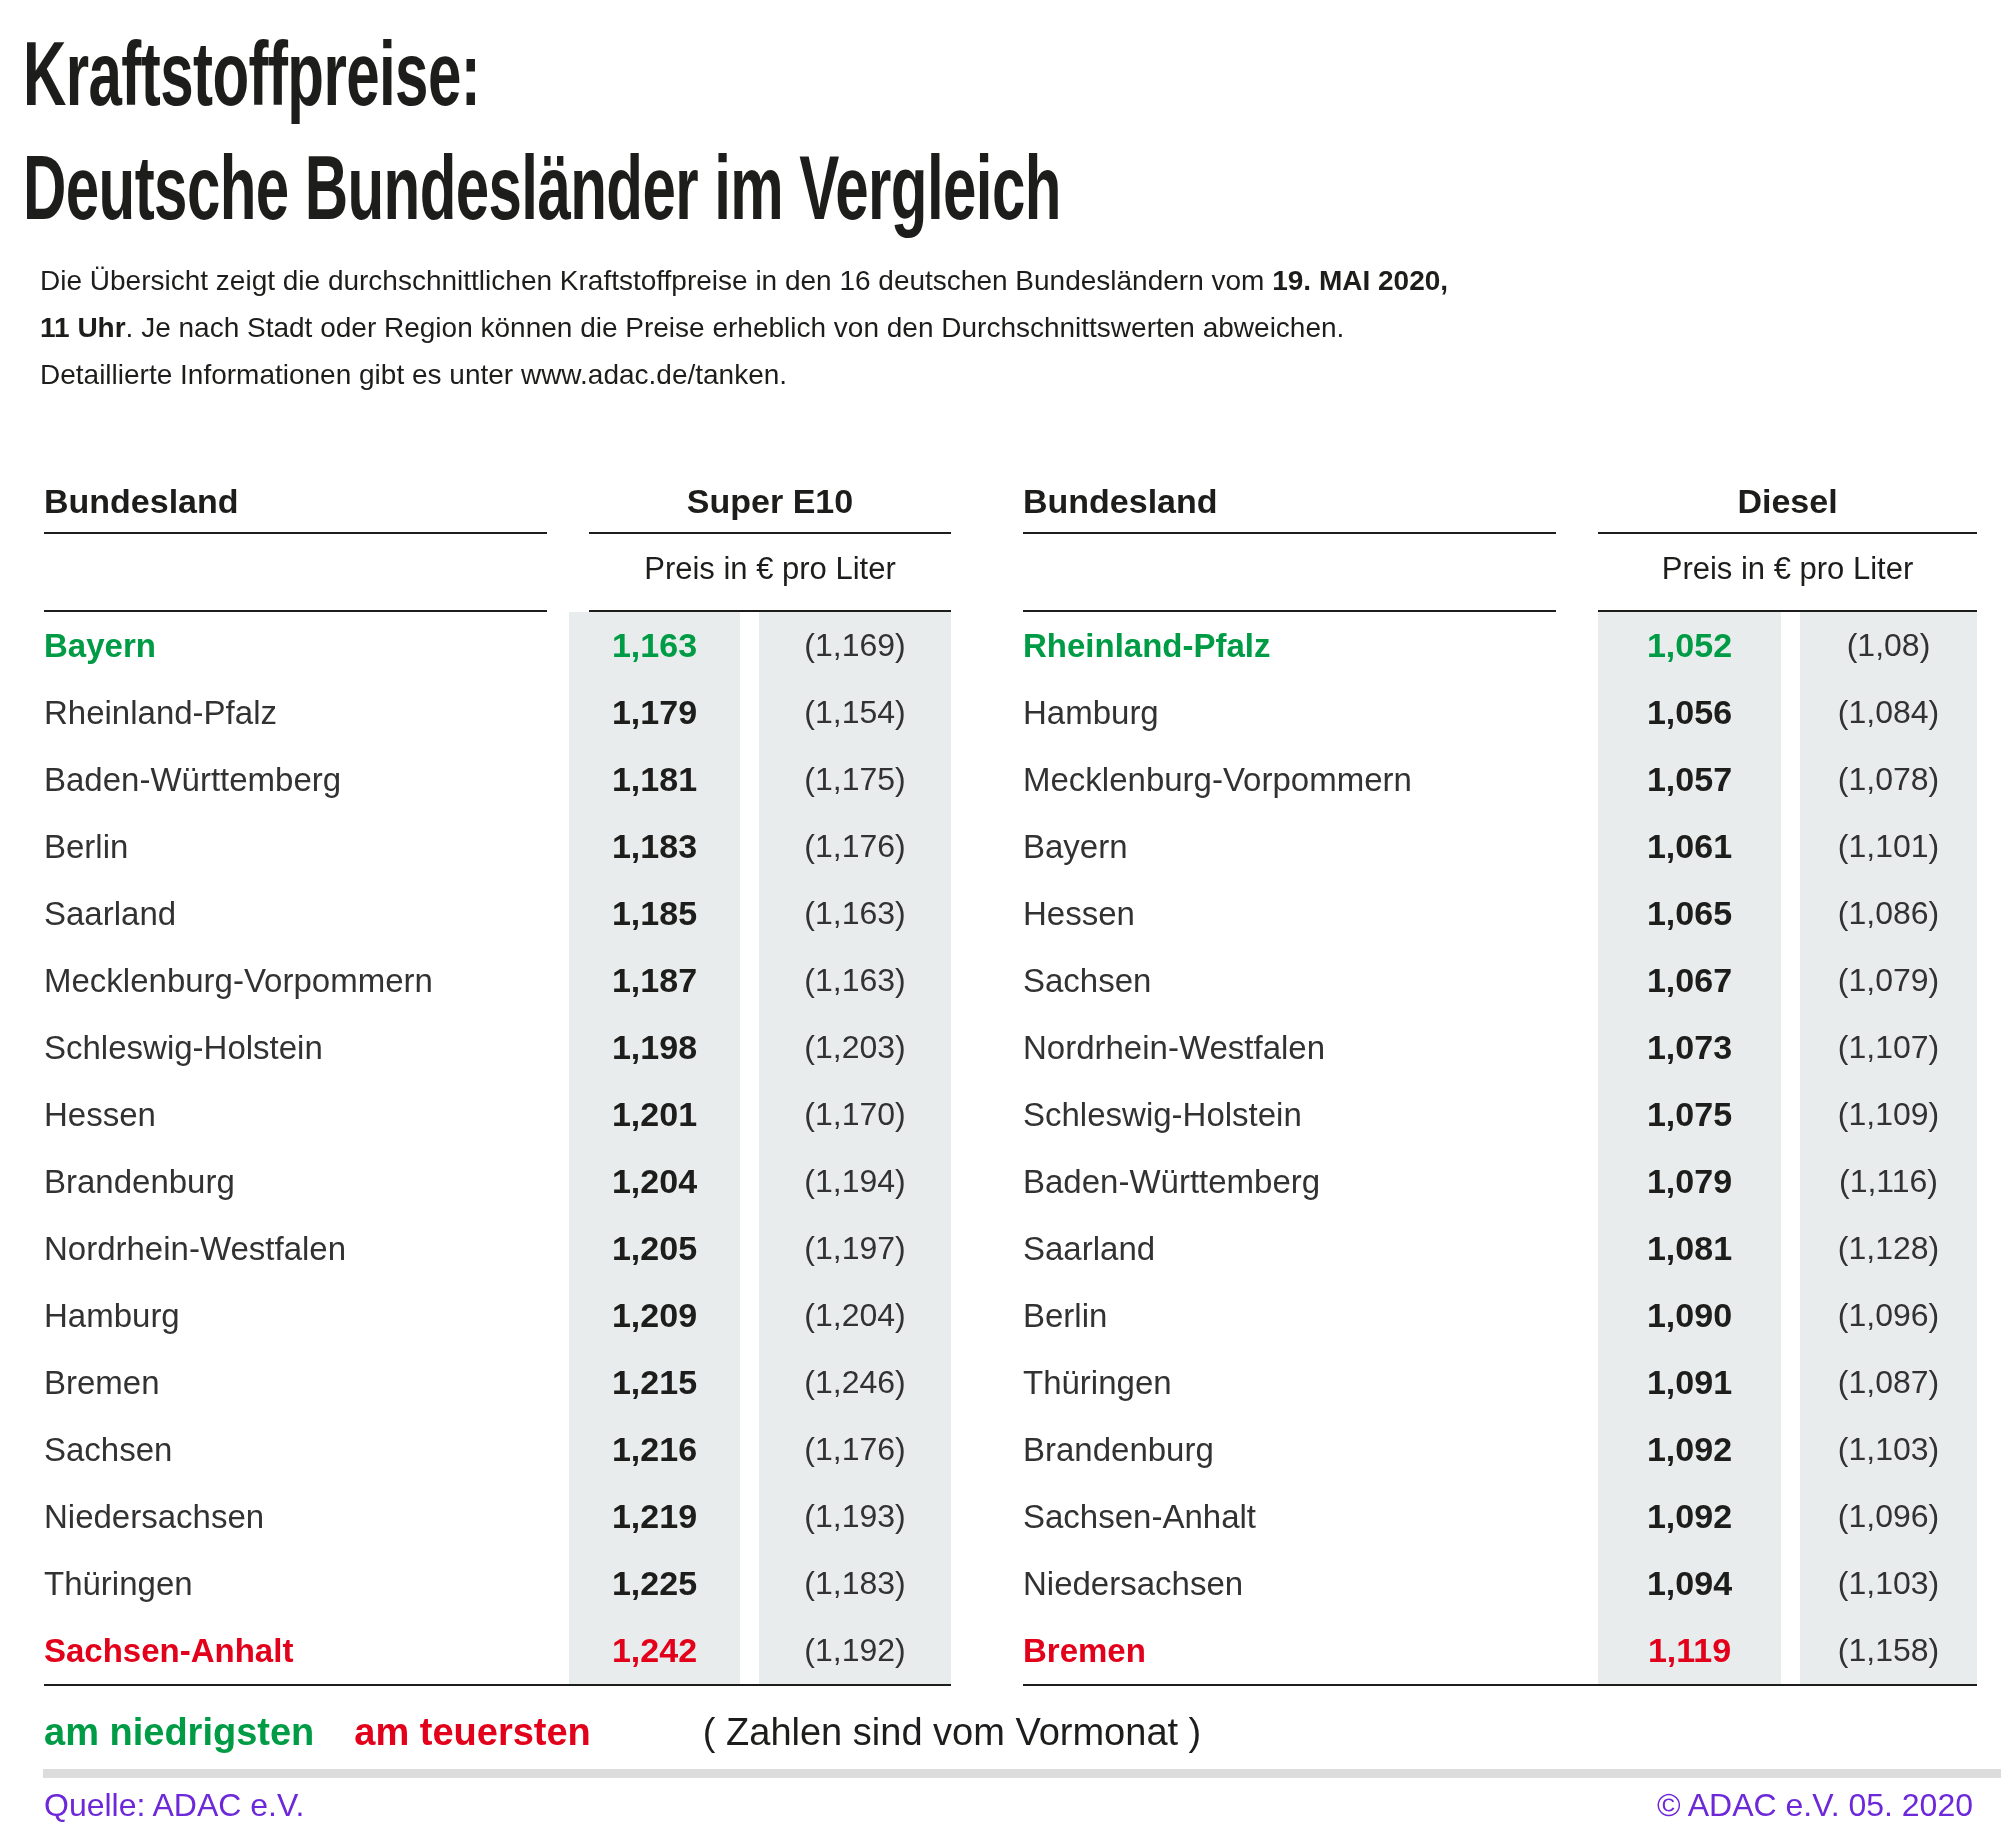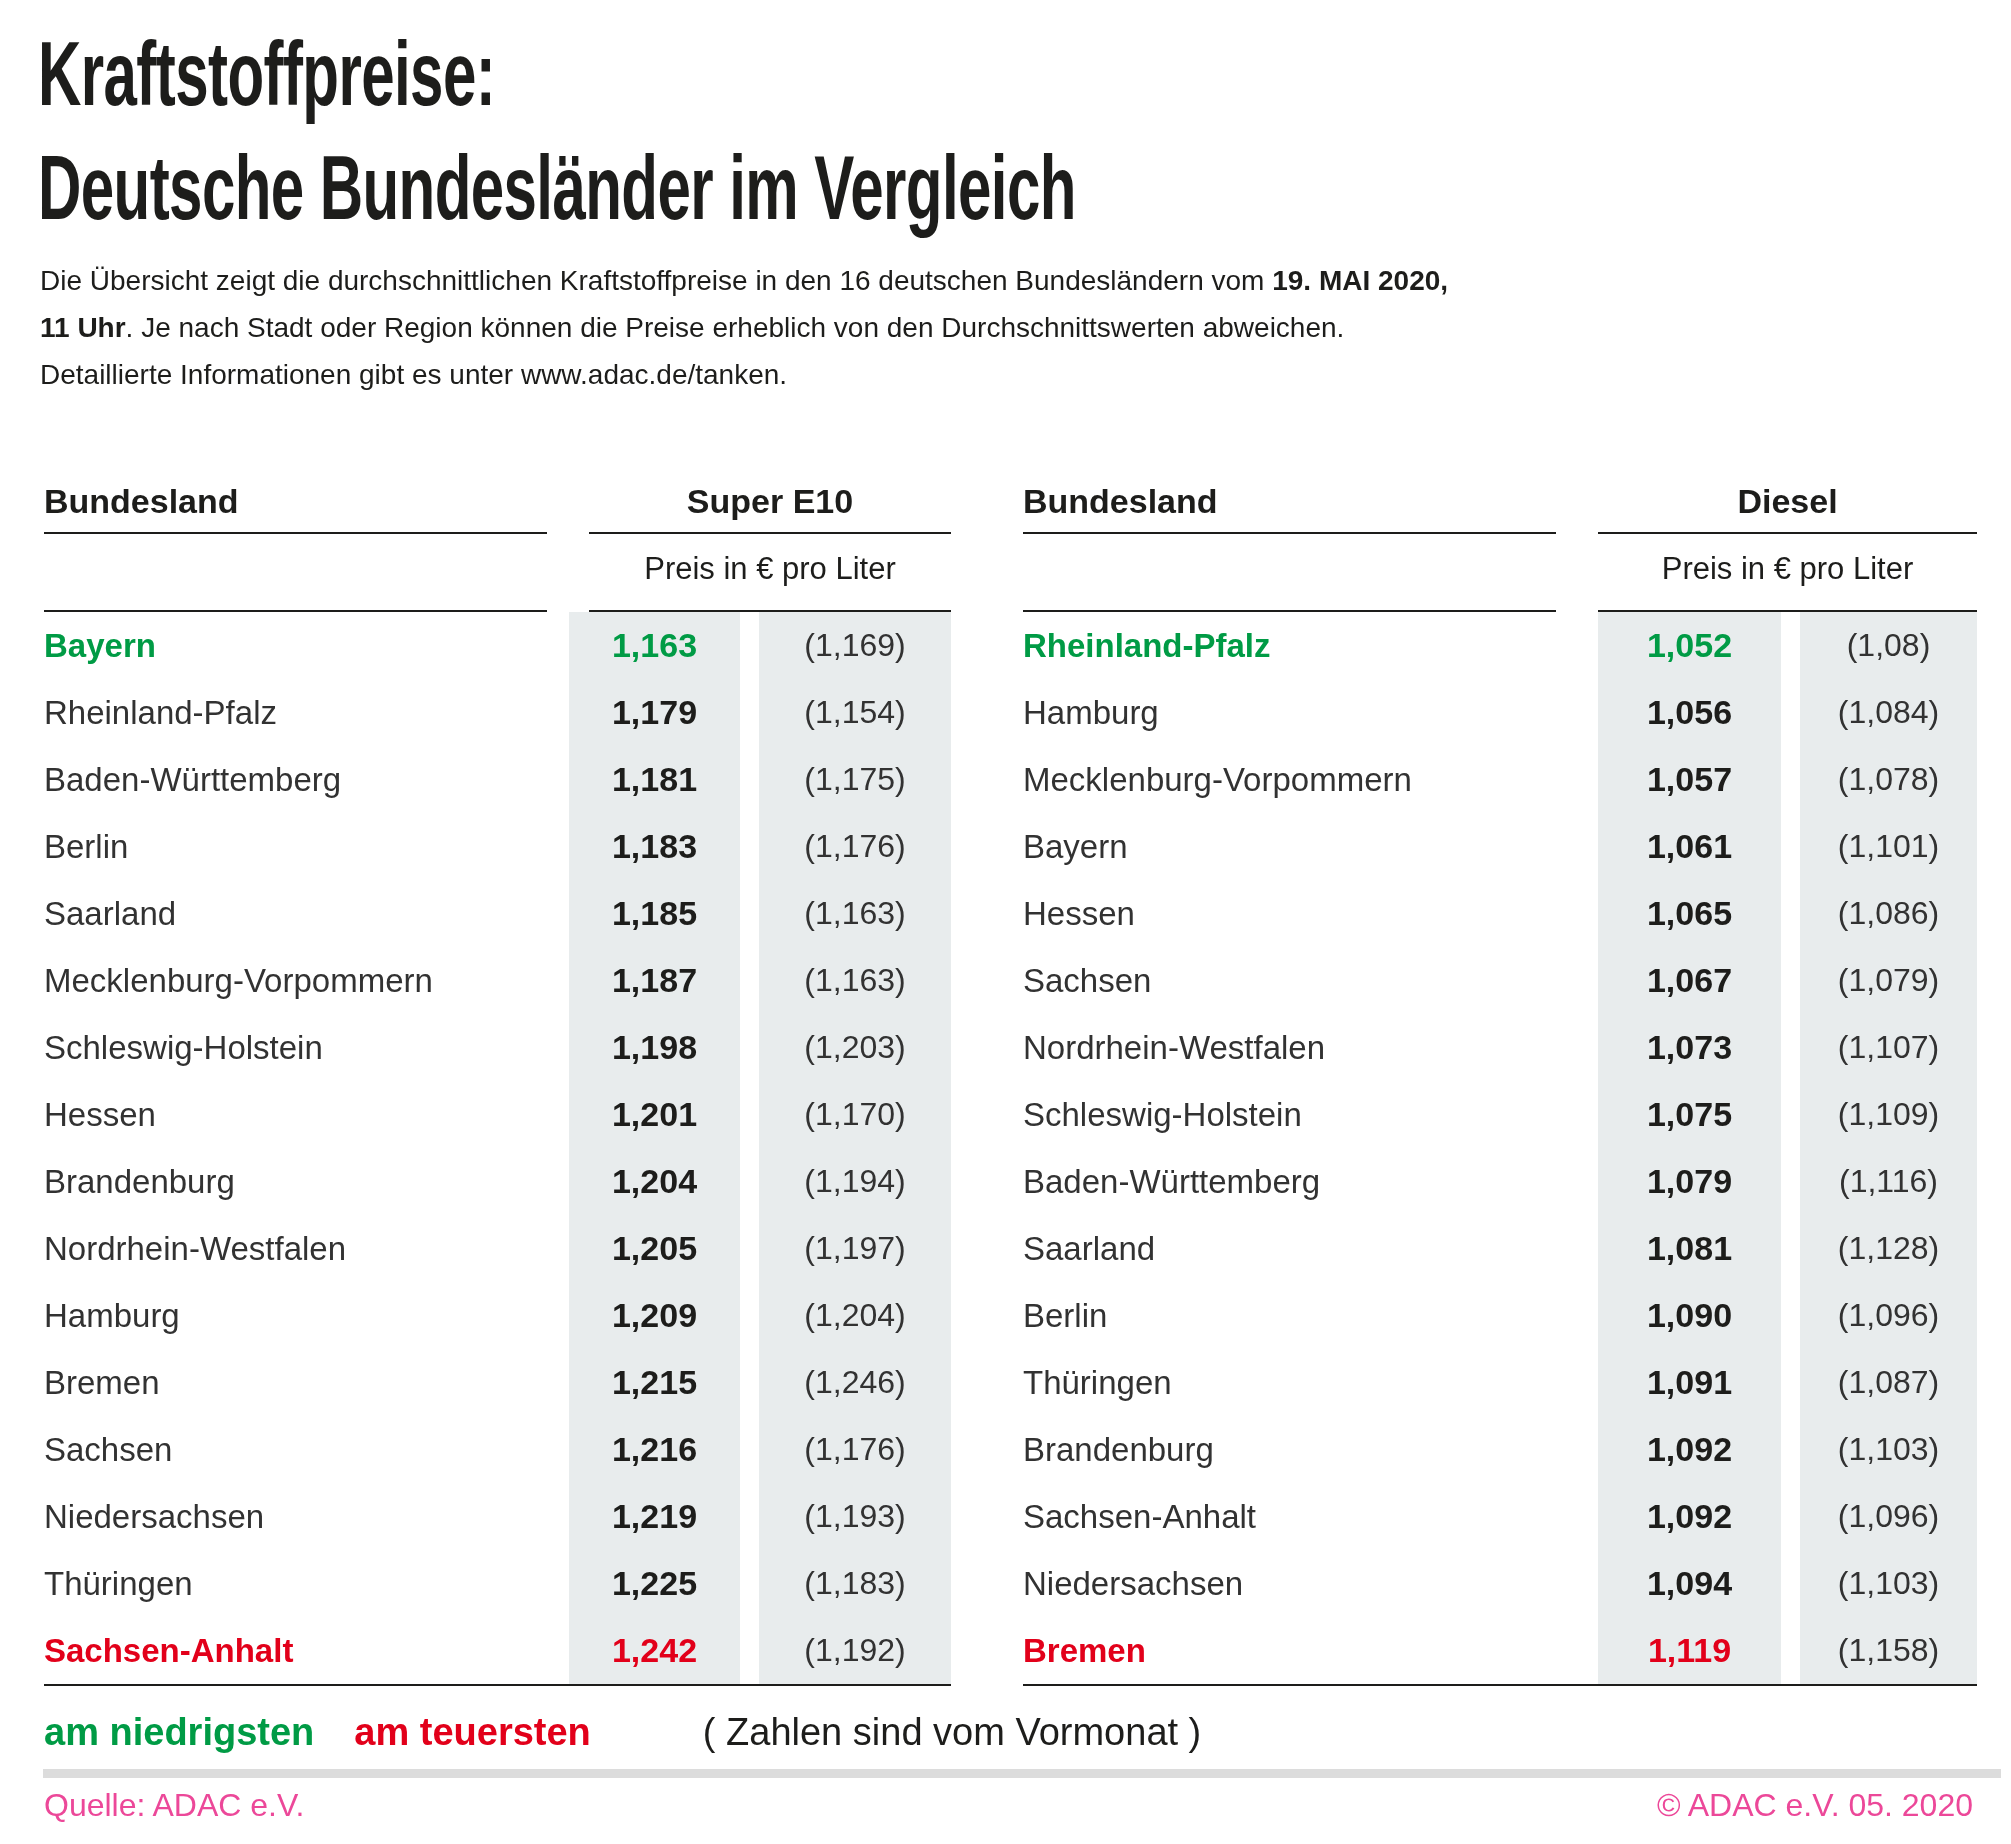--- a/index.html
+++ b/index.html
@@ -4,21 +4,21 @@
 <style>
   html,body{margin:0;padding:0;}
   body{
     width:2012px;height:1844px;background:#ffffff;
     font-family:"Liberation Sans", sans-serif;color:#1d1d1b;
     position:relative;overflow:hidden;
   }
   .page{position:absolute;inset:0;}
 
   
-  .title{position:absolute;left:38px;top:17px;}
+  .title{position:absolute;left:23px;top:17px;}
   .title-line{
     font-size:91px;font-weight:700;line-height:114px;color:#1d1d1b;
     transform:scaleX(0.66);transform-origin:0 50%;white-space:nowrap;
     letter-spacing:-0.9px;
   }
 
   
   .intro{position:absolute;left:40px;top:257px;font-size:28px;line-height:47px;color:#1d1d1b;}
   .intro b{font-weight:700;}
   .intro-line{white-space:nowrap;}
@@ -60,21 +60,21 @@
 
   
   .legend{position:absolute;left:44px;top:1711px;display:flex;align-items:center;font-size:38px;}
   .legend-lowest{color:var(--green);font-weight:700;}
   .legend-highest{color:var(--red);font-weight:700;margin-left:40px;}
   .legend-note{color:#1d1d1b;margin-left:112px;}
 
   
   .footer-bar{position:absolute;left:43px;top:1769px;width:1958px;height:8.5px;background:#dcdcdc;}
   .footer{position:absolute;left:44px;top:1787px;width:1929px;display:flex;
-          justify-content:space-between;font-size:32px;color:#ec4899;}
+          justify-content:space-between;font-size:32px;color:#6d28d9;}
 
   :root{--green:#009b45;--red:#e2001a;}
 </style>
 </head>
 <body>
 
 <div class="page">
 
   <div class="title">
     <div class="title-line">Kraftstoffpreise:</div>

